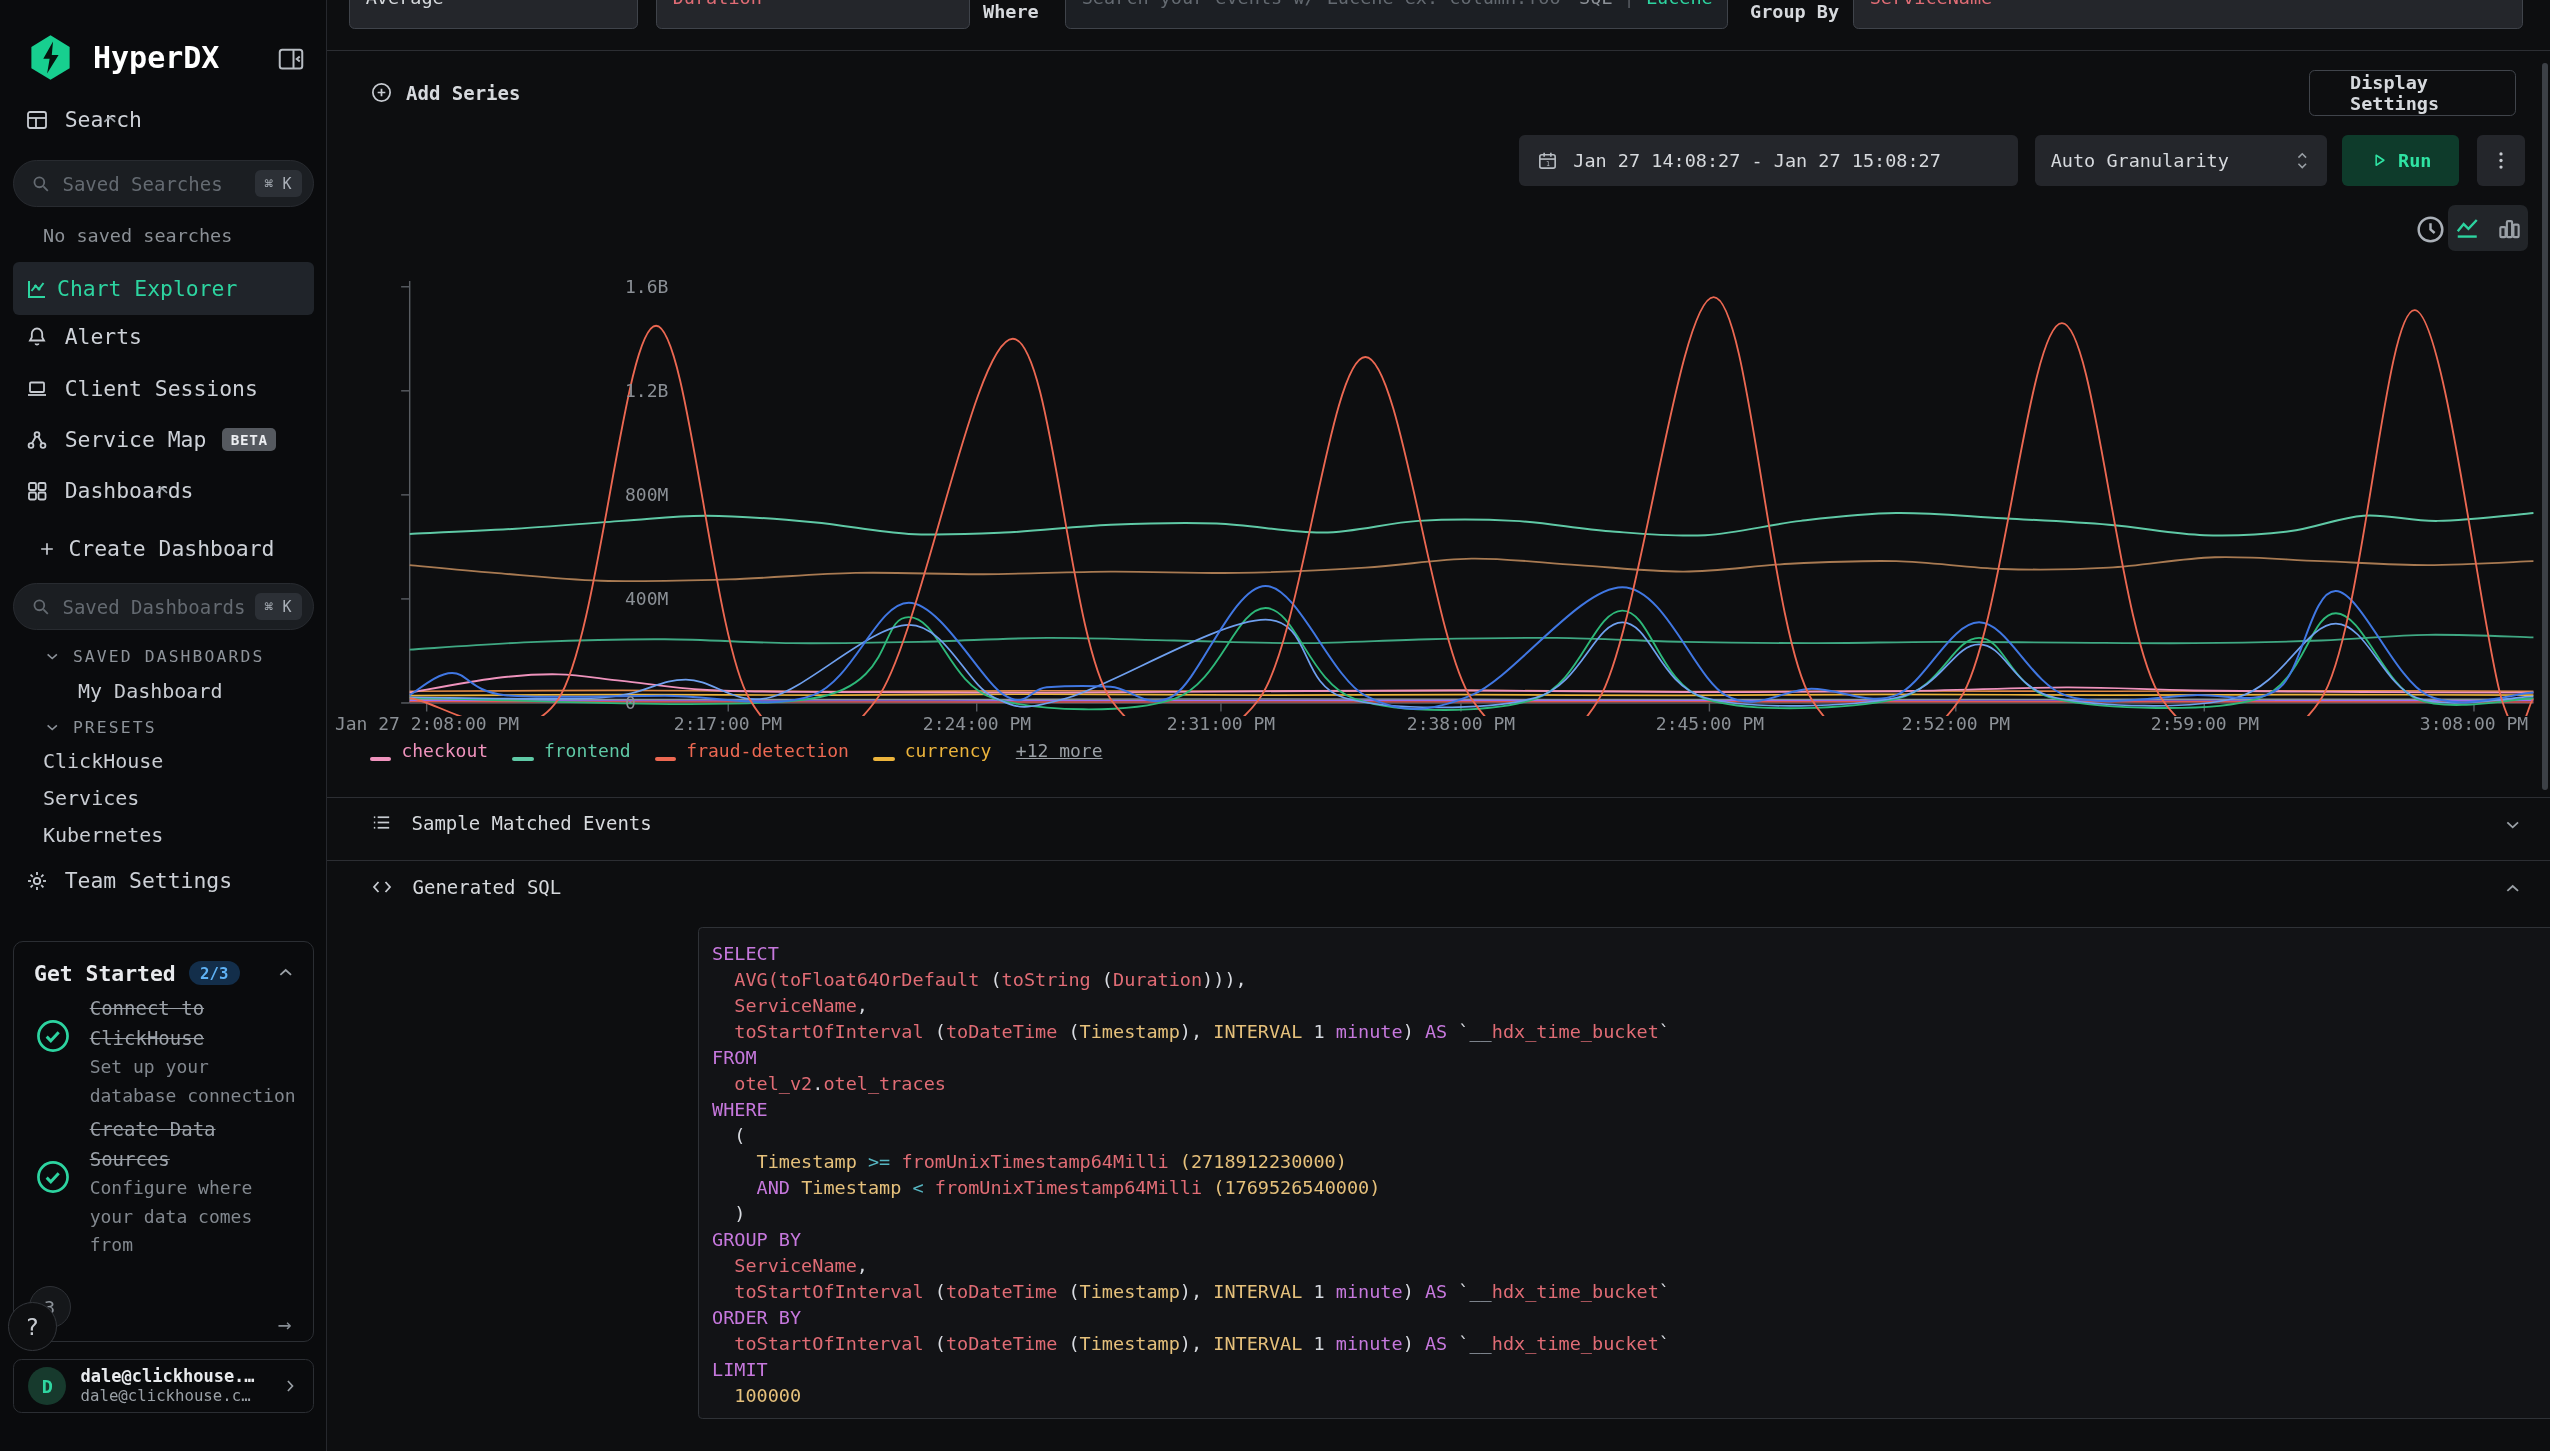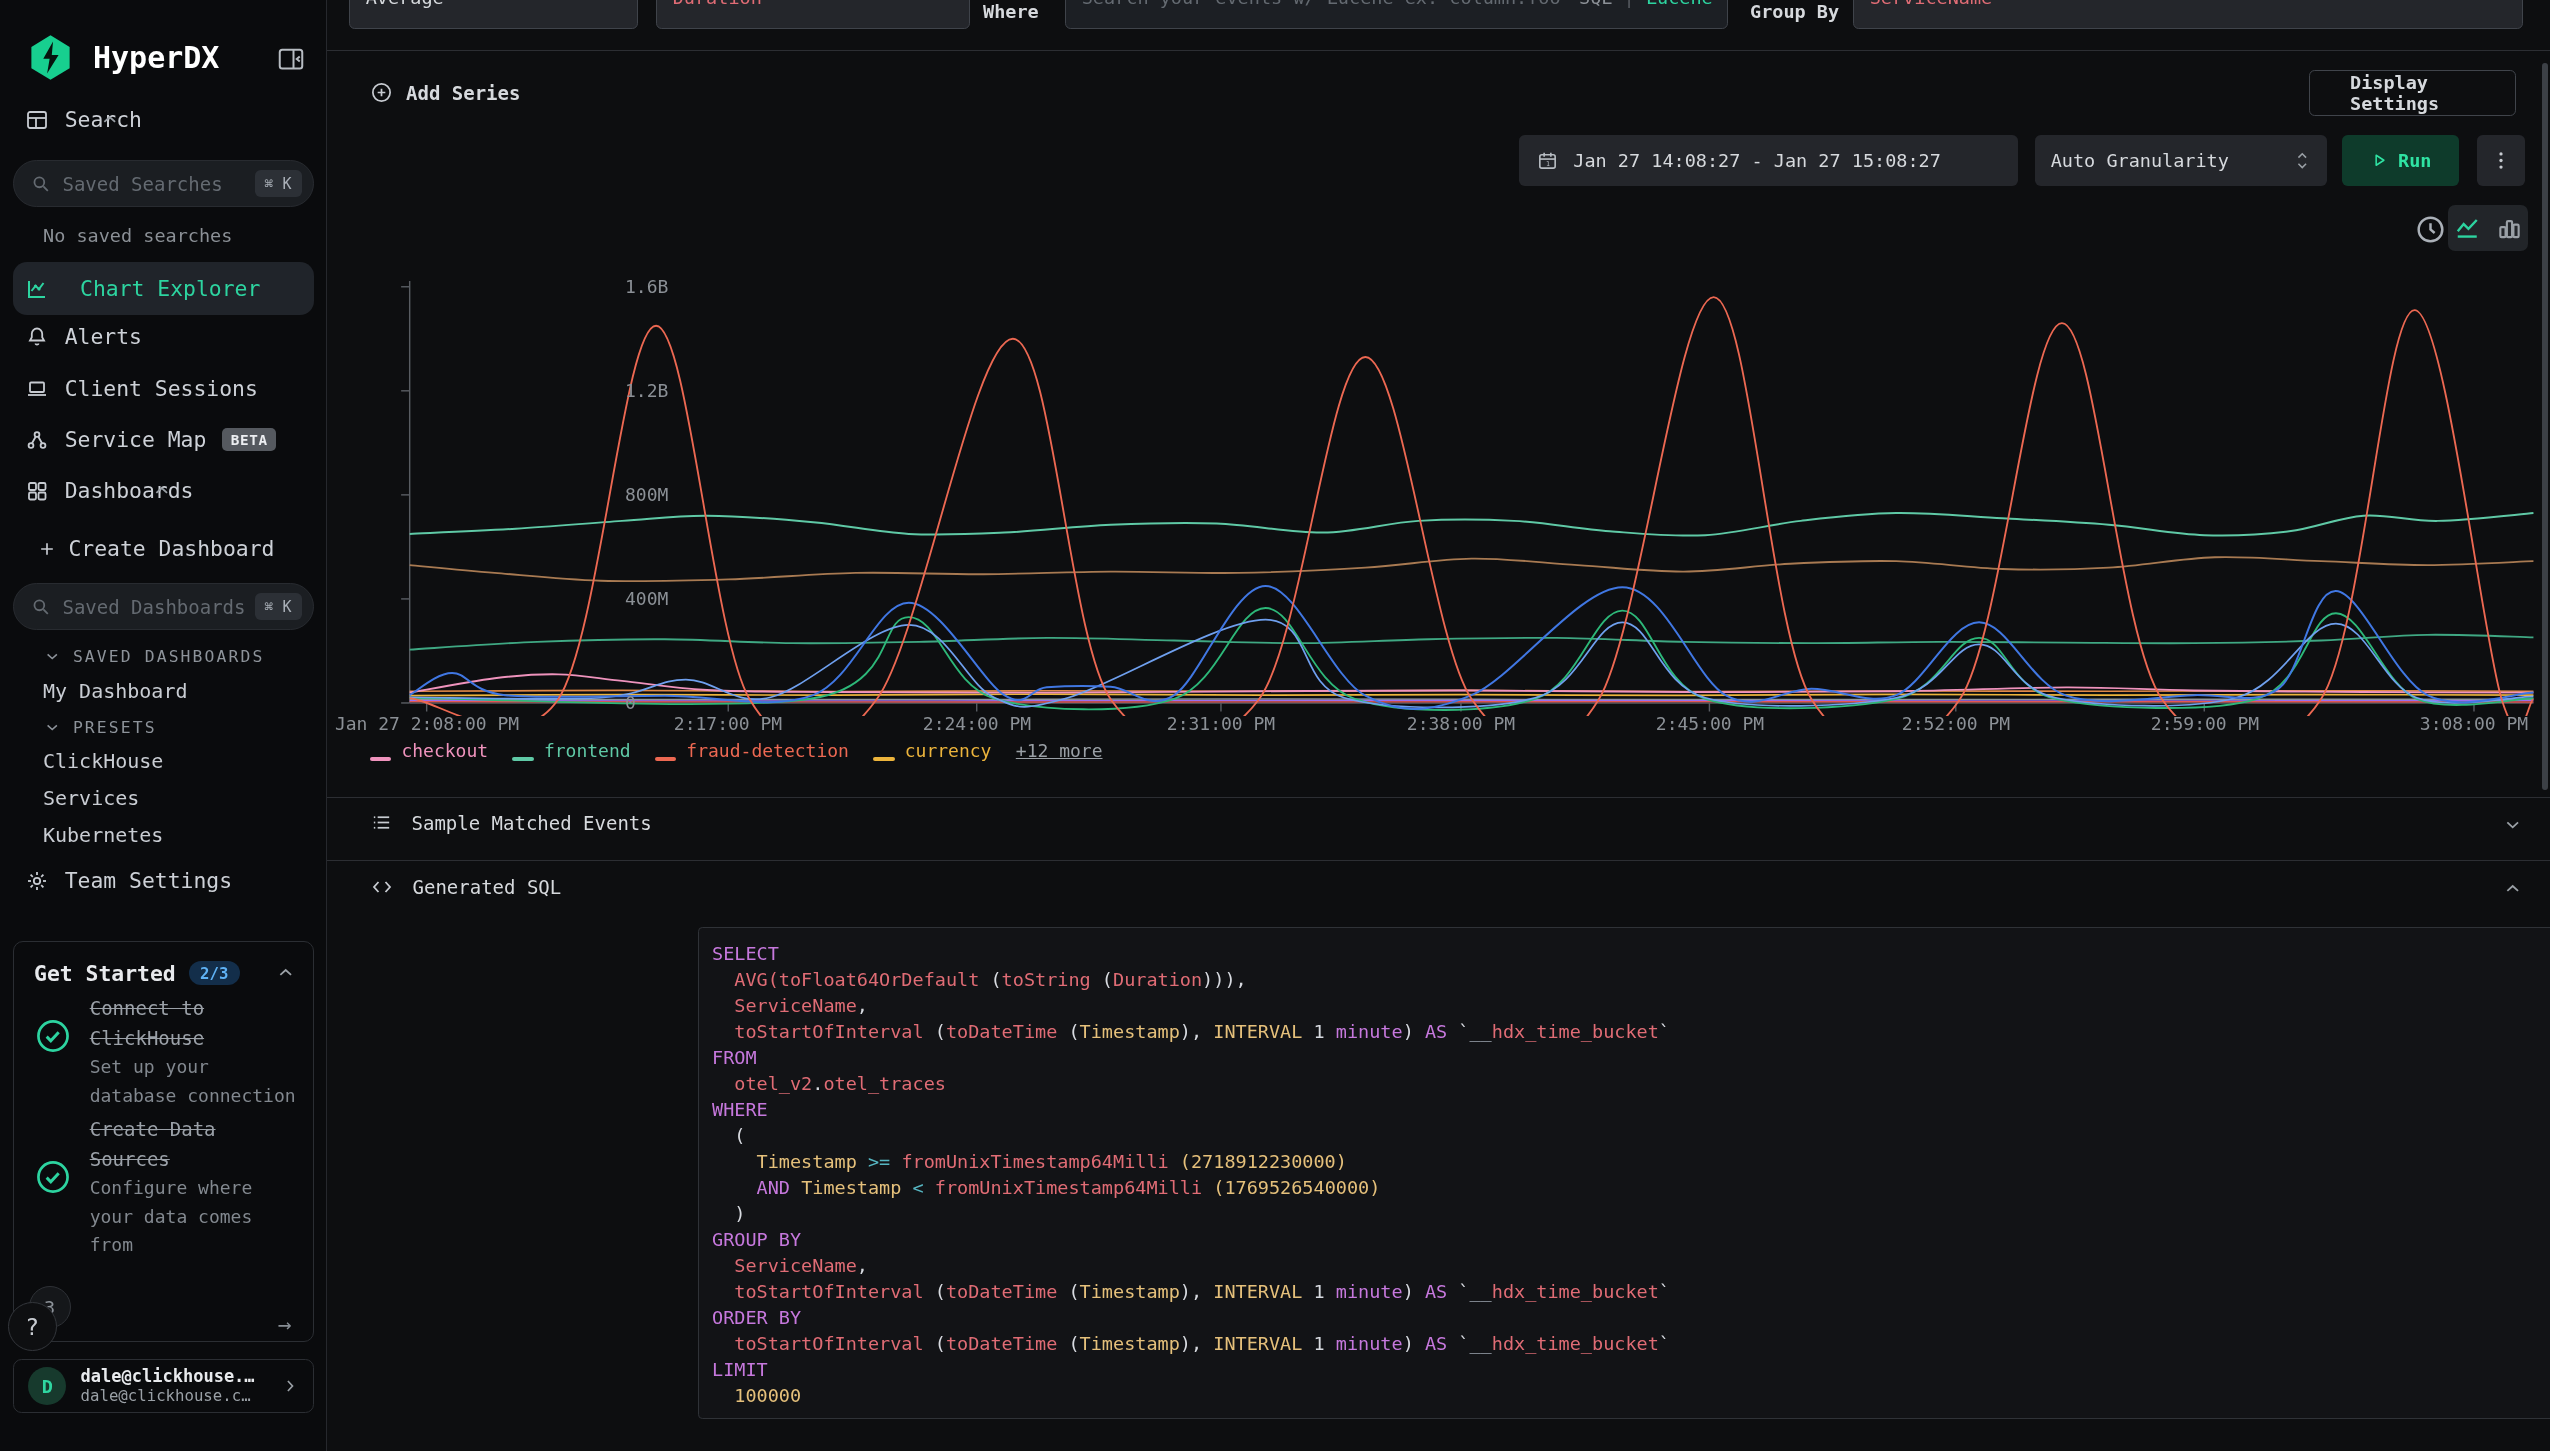--- a/index.html
+++ b/index.html
@@ -9,21 +9,21 @@
   
   #sidebar{position:absolute;left:0;top:0;width:326px;height:1451px;background:#0a0b0d;border-right:0.7px solid #26282d;}
   .nav{position:absolute;left:25px;display:flex;align-items:center;gap:15.7px;color:#cdd1d7;font-size:21.4px;white-space:nowrap;}
   .nav svg{flex:0 0 auto;}
   .nav-chev{position:absolute;right:21.4px;}
   .pill{position:absolute;left:13px;width:301px;height:47px;border-radius:23.5px;background:#1b1e22;border:0.7px solid #282b30;display:flex;align-items:center;padding:0 11.4px 0 15.7px;box-sizing:border-box;}
   .pill .ph{color:#646a71;font-size:19px;margin-left:11.4px;flex:1;}
   .pill .kbd{background:#2c3036;color:#aab0b8;font-size:15px;border-radius:5.7px;padding:4.3px 10px;}
   .grouplab{position:absolute;left:43px;display:flex;gap:11.4px;align-items:center;color:#8d939a;font-size:16.4px;letter-spacing:2.1px;}
   .subitem{position:absolute;left:43px;font-size:20px;color:#c9cdd3;}
-  .active-item{position:absolute;left:13px;width:301px;height:53px;border-radius:14px;background:#20242a;display:flex;align-items:center;gap:31px;padding-left:12px;box-sizing:border-box;color:#2dd4a0;font-size:21.4px;text-align:right;}
+  .active-item{position:absolute;left:13px;width:301px;height:53px;border-radius:6px;background:#20242a;display:flex;align-items:center;gap:8px;padding-left:12px;box-sizing:border-box;color:#2dd4a0;font-size:21.4px;text-align:right;}
   .beta{background:#55595f;color:#eceef1;font-size:14.3px;font-weight:bold;border-radius:5px;padding:3.6px 8.6px;letter-spacing:0.7px;}
   
   #gscard{position:absolute;left:13px;top:941px;width:301px;height:401px;border:0.7px solid #2b2e33;border-radius:10px;box-sizing:border-box;overflow:hidden;}
   #gscard .hdr{position:absolute;left:20px;top:18.5px;right:17px;display:flex;align-items:center;gap:13px;}
   #gscard .hdr .t{font-size:21.4px;font-weight:bold;color:#e8eaed;}
   #gscard .badge{background:#132e4a;color:#5fb2f5;font-size:15.7px;font-weight:bold;border-radius:712px;padding:2.9px 11.4px;}
   .gsitem{position:absolute;left:20px;right:11.4px;display:flex;gap:15.7px;}
   .gsitem .ic{width:40px;flex:0 0 auto;padding-top:24px;}
   .gsitem .tt{font-size:19px;color:#9ba1a8;line-height:30px;width:208px;}
   .gsitem .tt.done{text-decoration:line-through;}
@@ -165,21 +165,21 @@
       <span class="ph">Saved Dashboards</span>
       <span class="kbd">⌘ K</span>
     </div>
 
     <div class="grouplab" style="top:647px;">
       <svg width="18.5" height="18.5" viewBox="0 0 24 24">
         <path d="M6 9.5 12 15l6-5.5" fill="none" stroke="#8d939a" stroke-width="2"></path>
       </svg>
       <span>SAVED DASHBOARDS</span>
     </div>
-    <div class="subitem" style="top:679px;">My Dashboard</div>
+    <div class="subitem" style="top:679px;margin-left:35px;">My Dashboard</div>
 
     <div class="grouplab" style="top:718px;">
       <svg width="18.5" height="18.5" viewBox="0 0 24 24">
         <path d="M6 9.5 12 15l6-5.5" fill="none" stroke="#8d939a" stroke-width="2"></path>
       </svg>
       <span>PRESETS</span>
     </div>
     <div class="subitem" style="top:749px;">ClickHouse</div>
     <div class="subitem" style="top:786px;">Services</div>
     <div class="subitem" style="top:823px;">Kubernetes</div>

